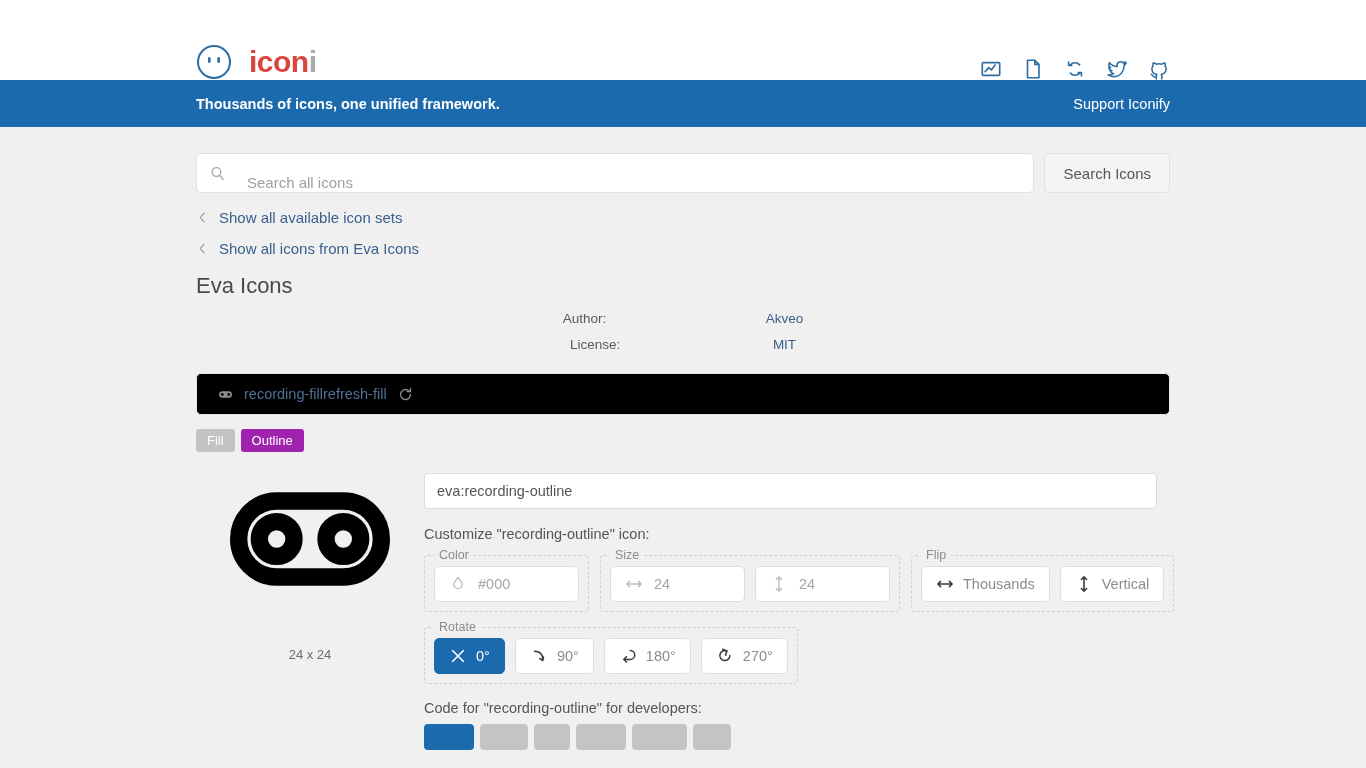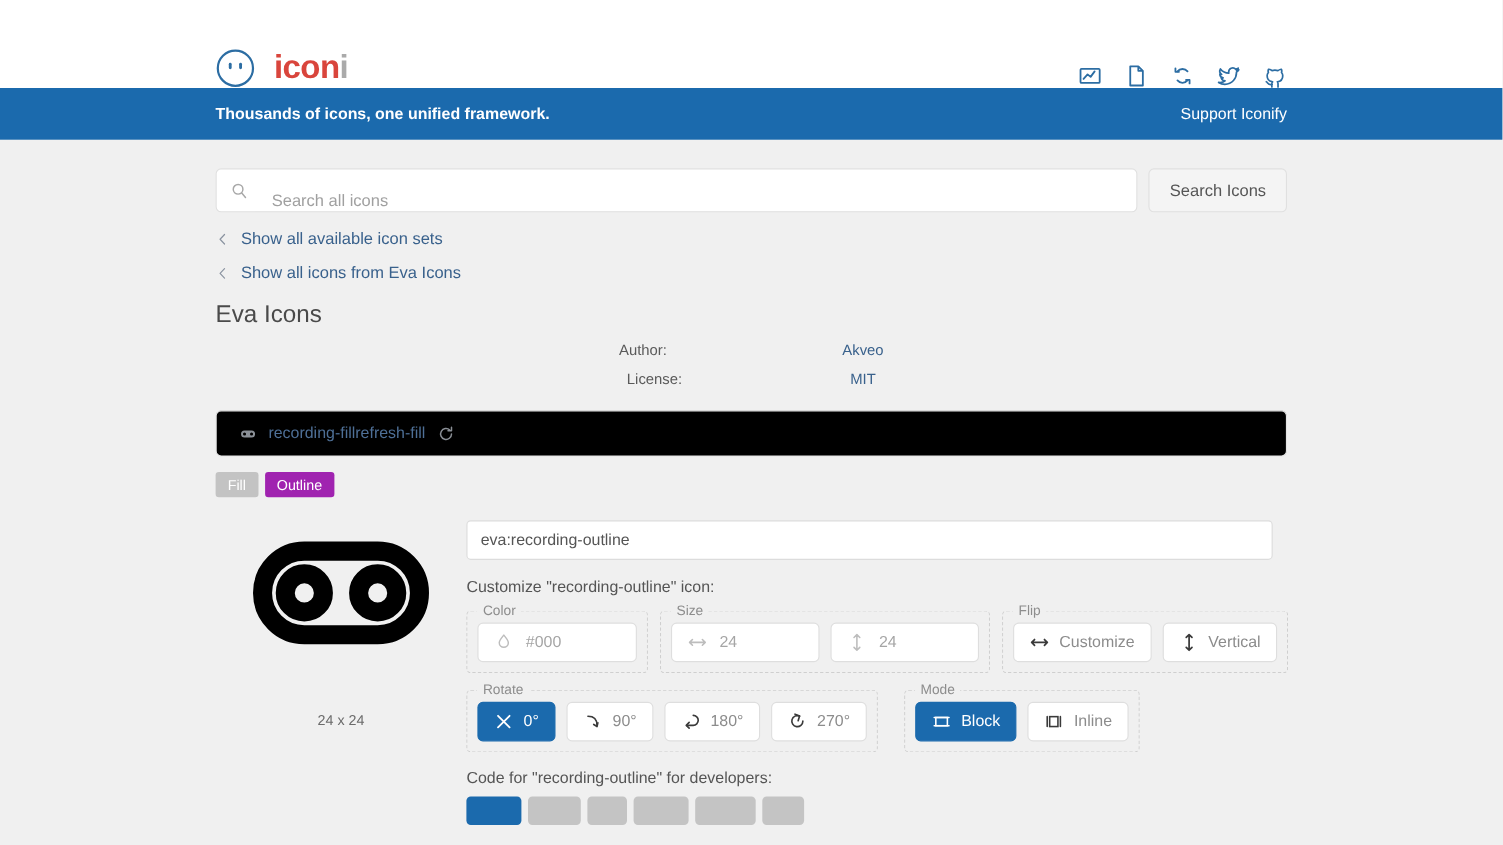--- a/index.html
+++ b/index.html
@@ -375,21 +375,21 @@
           </div>
         </fieldset>
 
         <fieldset class="grp">
           <legend>Flip</legend>
           <div class="grp-inner">
             <div class="ctl strong">
               <svg class="cicon" viewBox="0 0 24 24" fill="none" stroke="currentColor" stroke-width="2.1">
                 <path d="M3 12h18M6 8.5L2.5 12 6 15.5M18 8.5L21.5 12 18 15.5" stroke-linecap="round" stroke-linejoin="round"></path>
               </svg>
-              <span>Customize</span>
+              <span>Thousands</span>
             </div>
             <div class="ctl strong">
               <svg class="cicon" viewBox="0 0 24 24" fill="none" stroke="currentColor" stroke-width="2.1">
                 <path d="M12 3v18M8.5 6L12 2.5 15.5 6M8.5 18L12 21.5 15.5 18" stroke-linecap="round" stroke-linejoin="round"></path>
               </svg>
               <span>Vertical</span>
             </div>
           </div>
         </fieldset>
       </div>
@@ -423,39 +423,20 @@
             <div class="ctl strong">
               <svg class="cicon" viewBox="0 0 24 24" fill="none" stroke="currentColor" stroke-width="2">
                 <path d="M18.5 11.5a6.7 6.7 0 1 1-4-6.2" stroke-linecap="round"></path>
                 <path d="M9 3l5.5 2.3L12.8 11" stroke-linecap="round" stroke-linejoin="round"></path>
               </svg>
               <span>270°</span>
             </div>
           </div>
         </fieldset>
 
-        <fieldset class="grp" style="margin-left:13px">
-          <legend>Mode</legend>
-          <div class="grp-inner">
-            <div class="ctl active">
-              <svg class="cicon" viewBox="0 0 24 24" fill="none" stroke="currentColor" stroke-width="1.9">
-                <rect x="5" y="7" width="14" height="10"></rect>
-                <path d="M3 7h18M3 17h18" stroke-linecap="round"></path>
-              </svg>
-              <span>Block</span>
-            </div>
-            <div class="ctl strong">
-              <svg class="cicon" viewBox="0 0 24 24" fill="none" stroke="currentColor" stroke-width="1.9">
-                <rect x="7" y="6" width="10" height="12"></rect>
-                <path d="M4 6v12M20 6v12" stroke-linecap="round"></path>
-              </svg>
-              <span>Inline</span>
-            </div>
-          </div>
-        </fieldset>
       </div>
 
       
       <div class="devlabel">Code for "recording-outline" for developers:</div>
       <div class="codetabs">
         <div class="codetab active" style="width:50px"></div>
         <div class="codetab" style="width:48px"></div>
         <div class="codetab" style="width:36px"></div>
         <div class="codetab" style="width:50px"></div>
         <div class="codetab" style="width:55px"></div>

